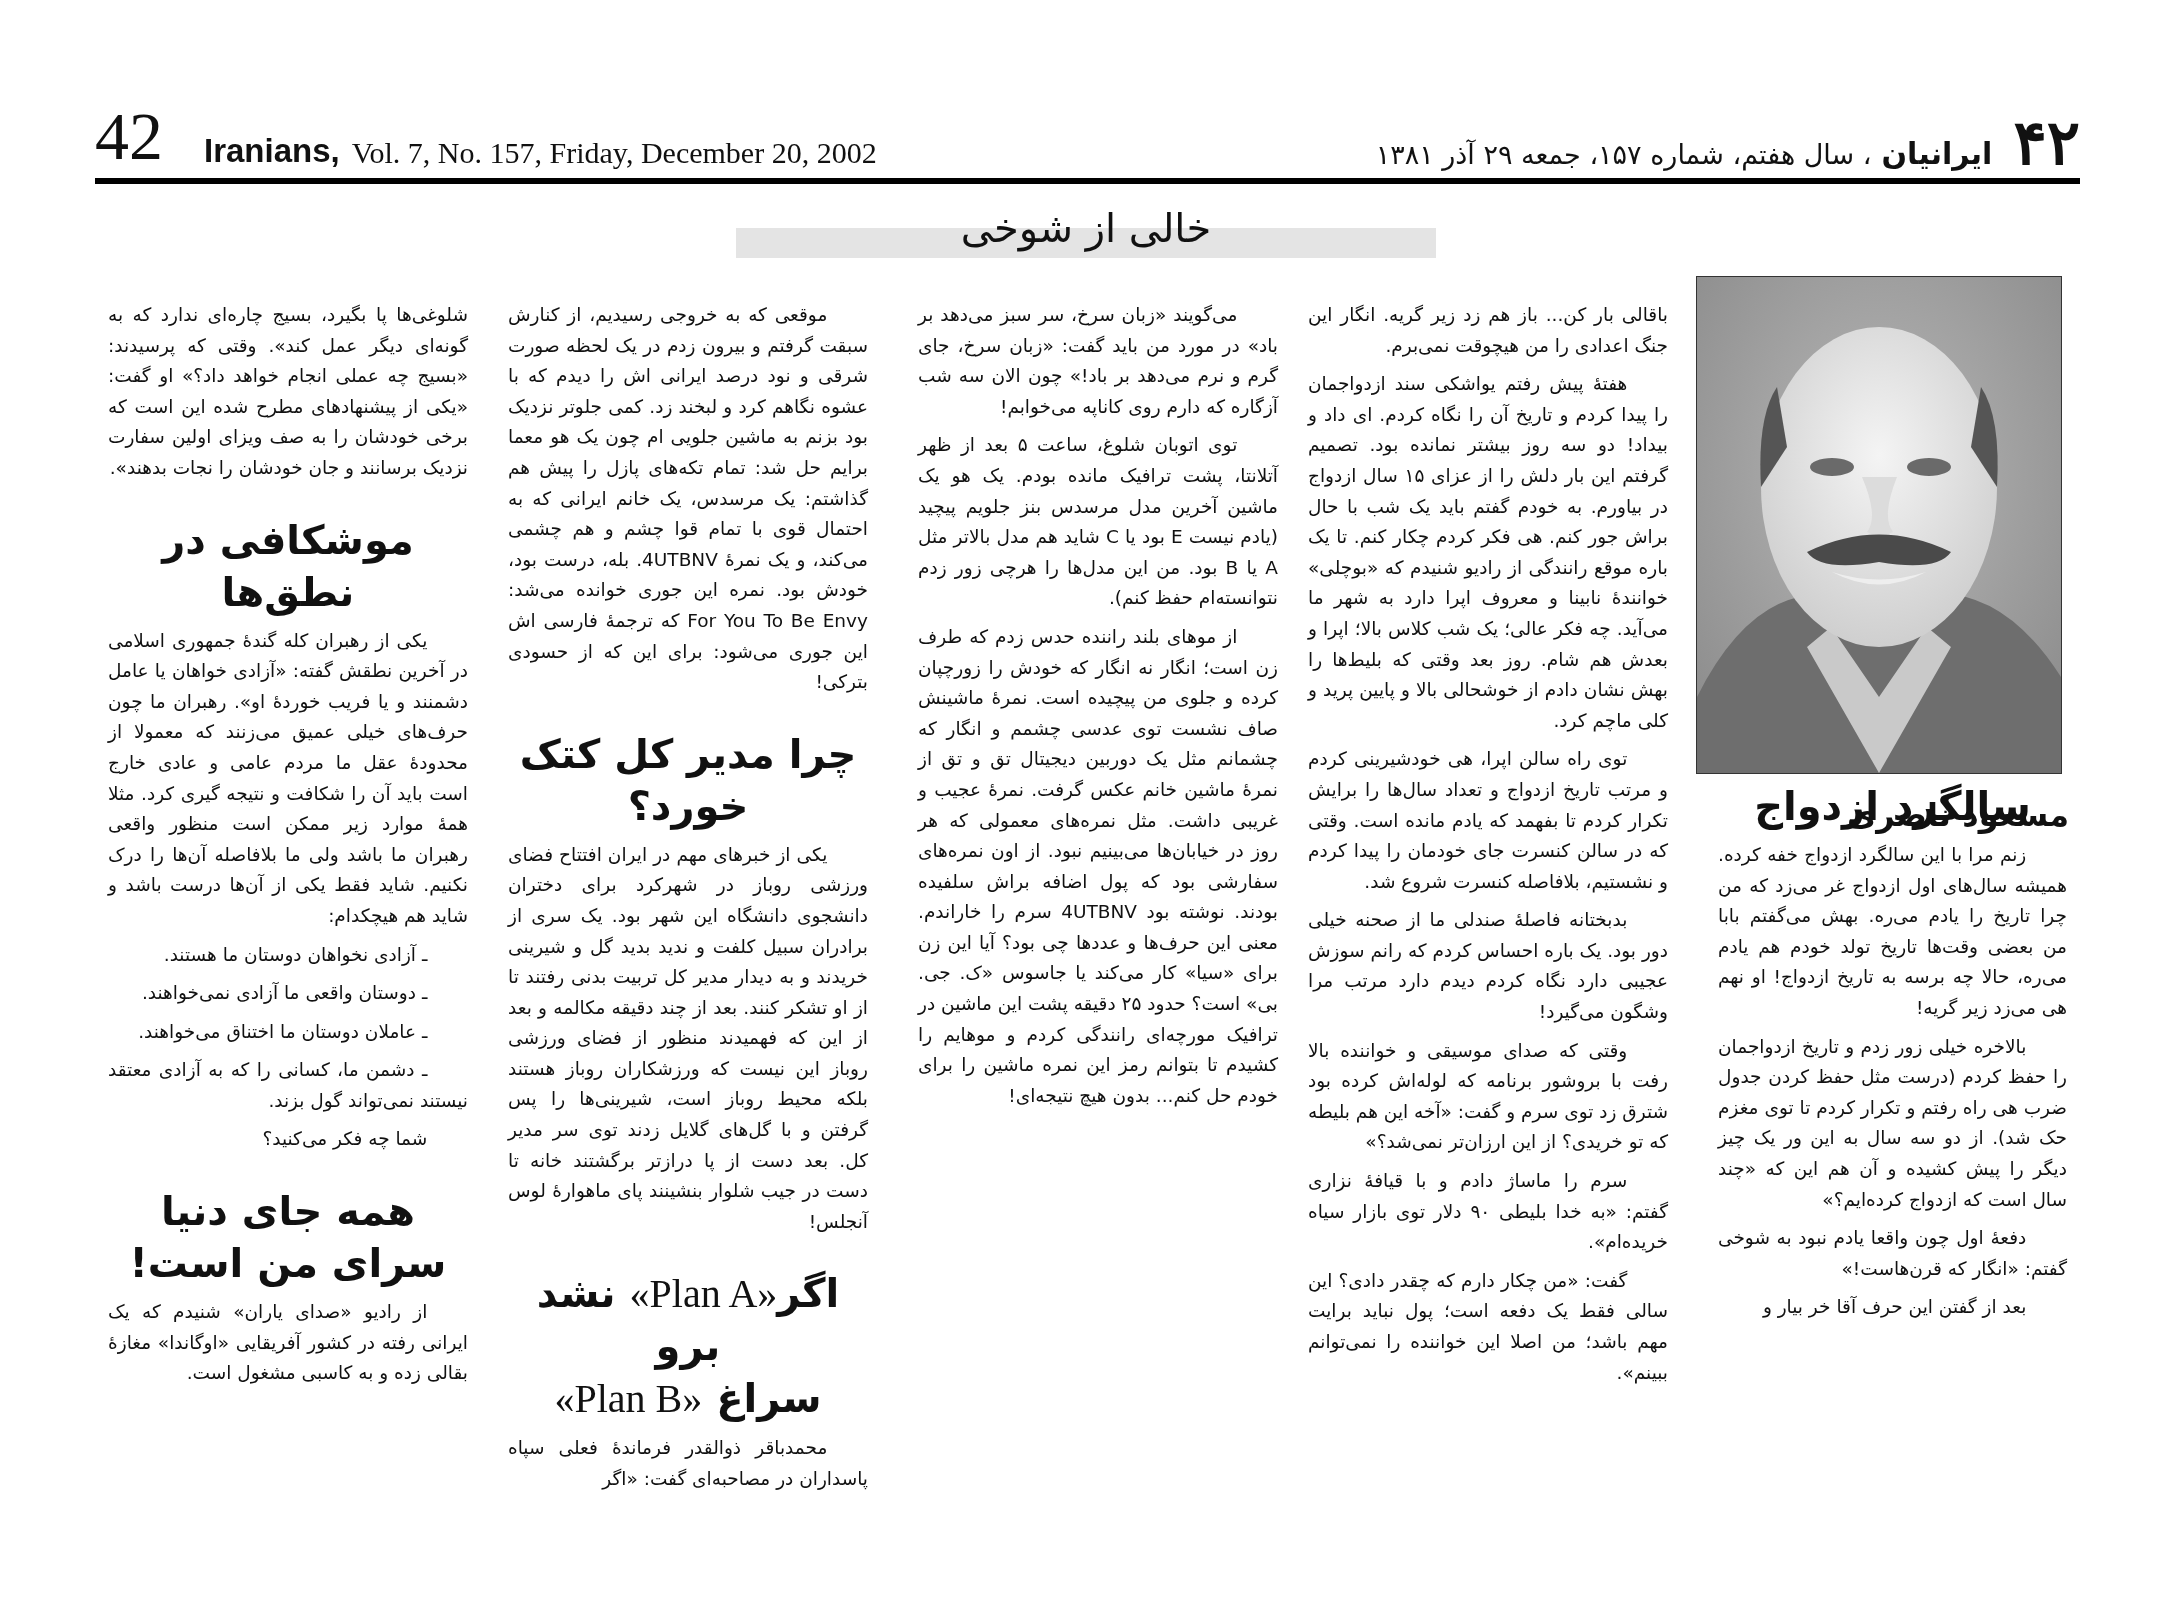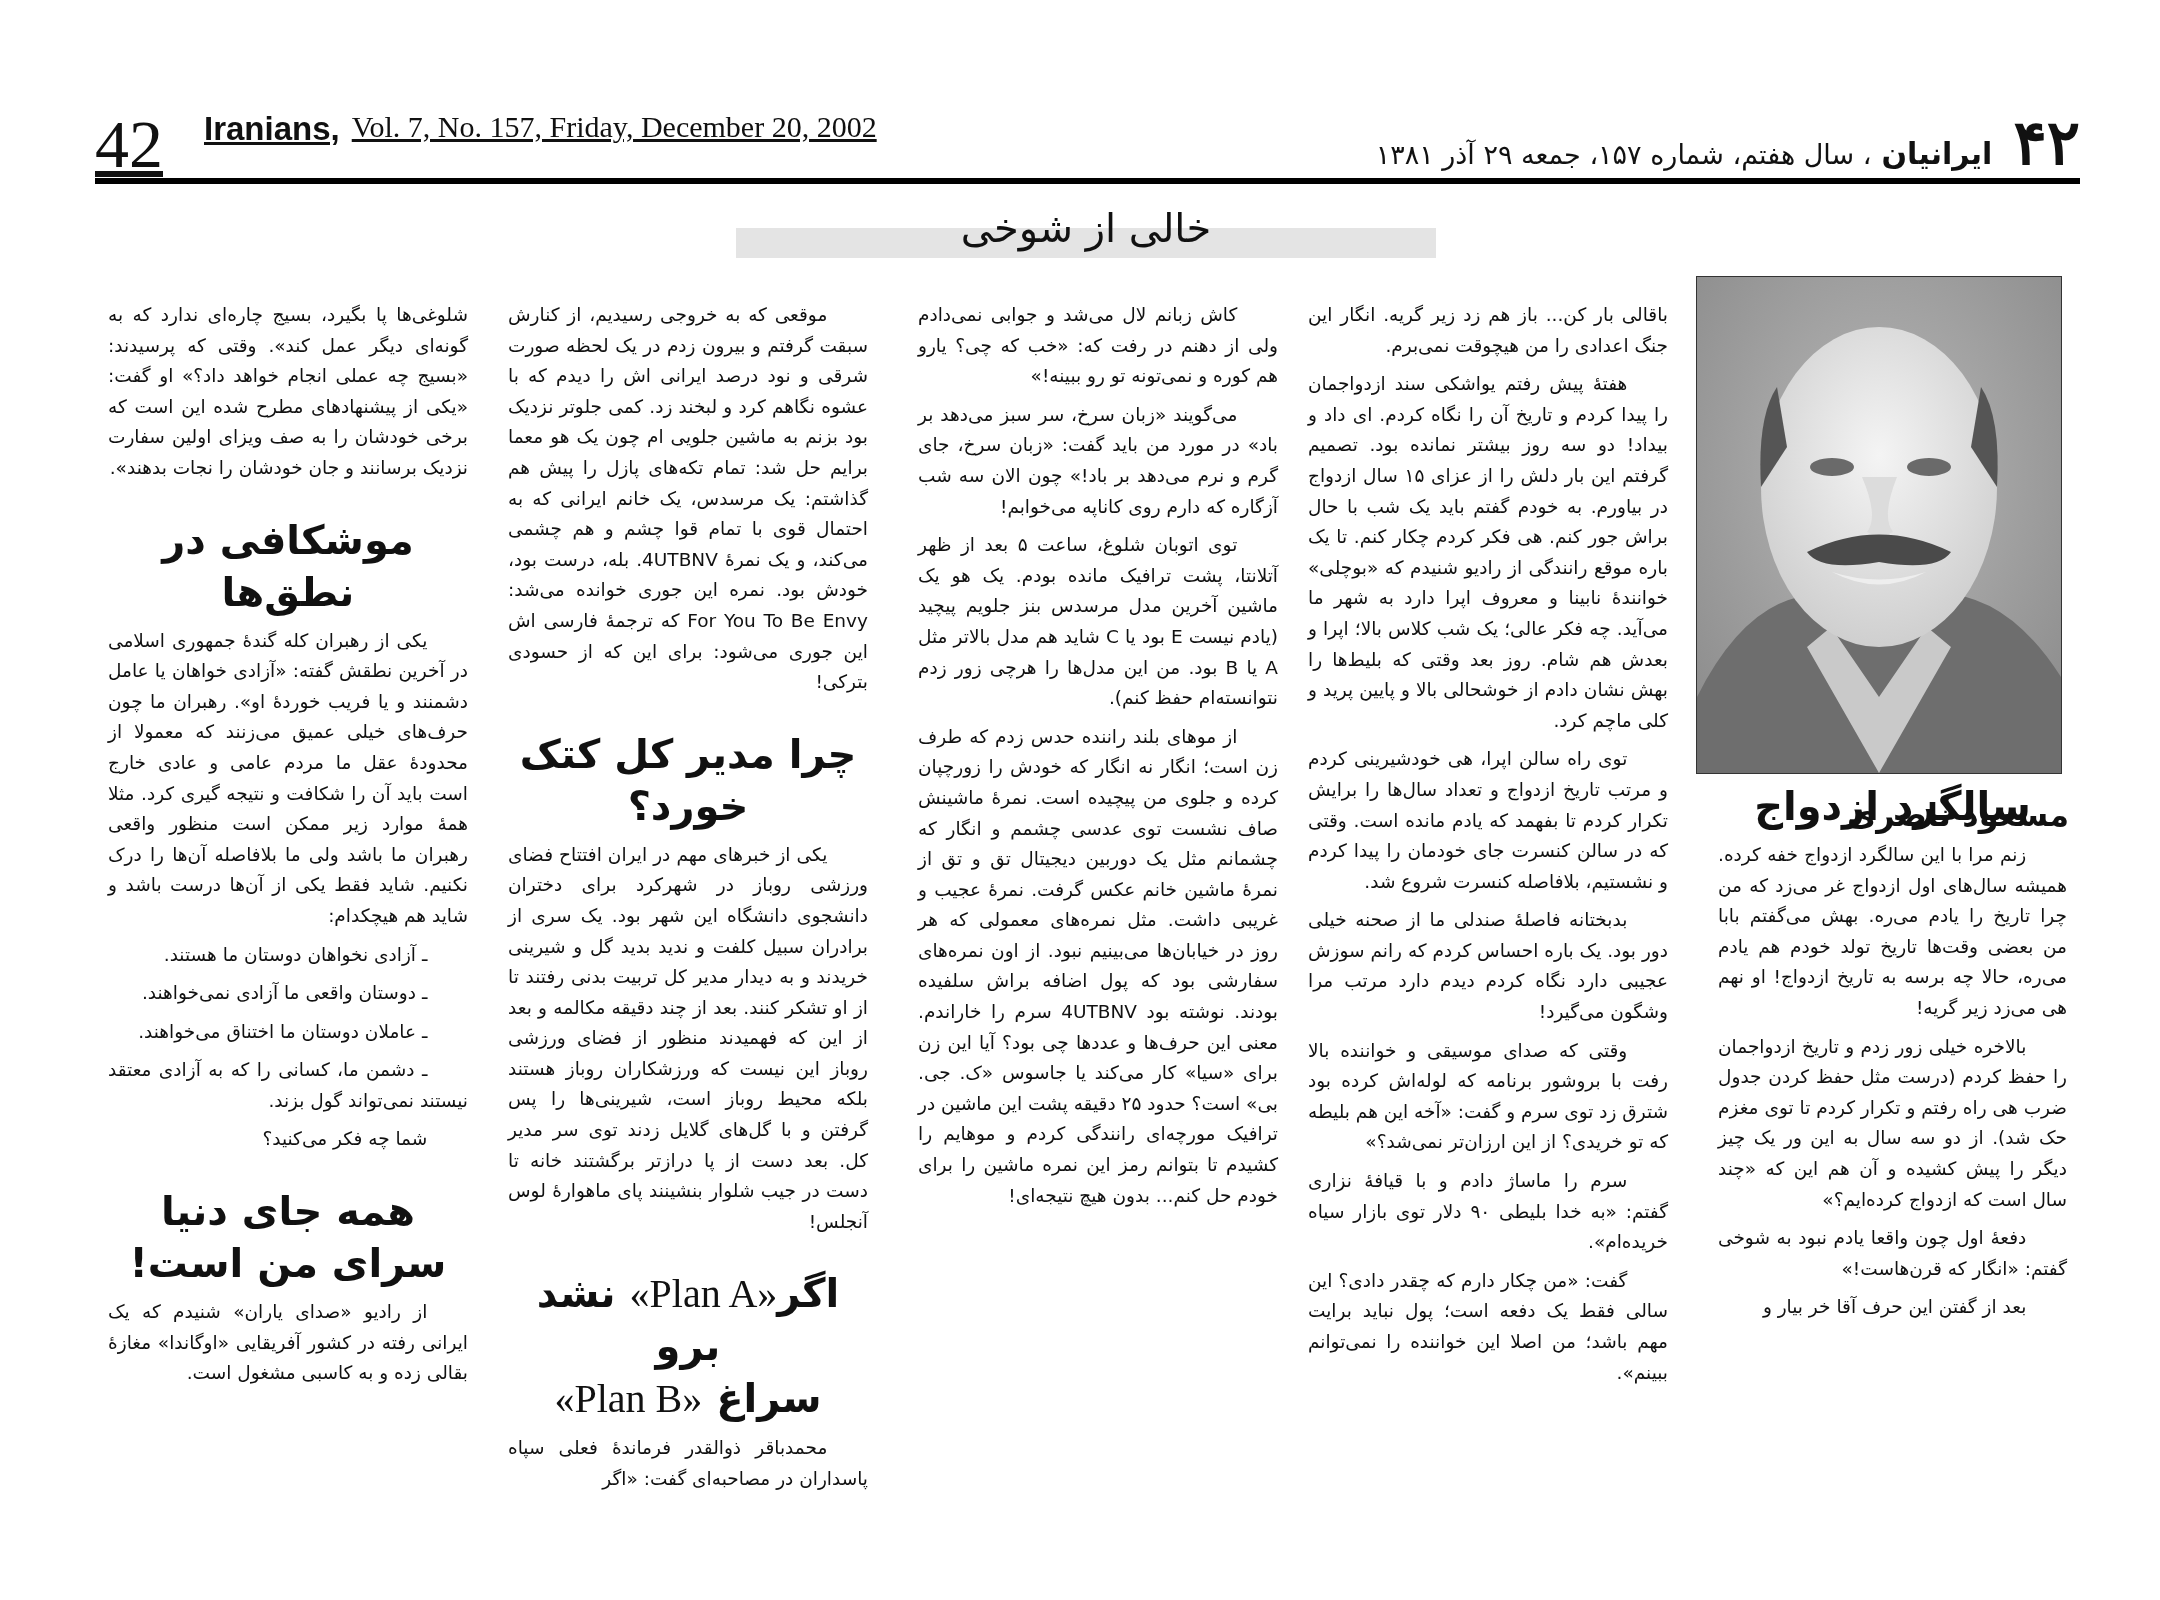--- a/index.html
+++ b/index.html
@@ -1,19 +1,19 @@
 <!DOCTYPE html>
 <html><head>
 <meta charset="utf-8">
 <style>
   html, body { margin:0; padding:0; background:#ffffff; }
   body { width:2160px; height:1600px; position:relative; overflow:hidden; color:#111; font-family:"DejaVu Sans", sans-serif; }
 
   .masthead { position:absolute; left:95px; top:110px; width:1985px; height:70px; }
-  .mast-left { position:absolute; left:0; bottom:2px; display:flex; align-items:flex-start; direction:ltr;text-decoration:underline; }
+  .mast-left { position:absolute; left:0; bottom:10px; display:flex; align-items:flex-end; direction:ltr; }
   .page-num-en { font-family:"Liberation Serif", serif; font-size:68px; line-height:1; margin-right:30px; }
   .pub-name-en { font-family:"Liberation Sans", sans-serif; font-weight:bold; font-size:33px; margin-right:12px;margin-left:11px; }
   .pub-info-en { font-family:"Liberation Serif", serif; font-size:30px; }
   .mast-right { position:absolute; right:0; bottom:6px; display:flex; align-items:baseline; direction:rtl; }
   .page-num-fa { font-family:Liberation Sans, sans-serif; font-weight:bold; font-size:62px; line-height:1; margin-left:21px; }
   .pub-name-fa { font-family:"DejaVu Sans", sans-serif; font-weight:bold; font-size:30px; margin-left:10px; }
   .pub-info-fa { font-family:"DejaVu Sans", sans-serif; font-size:27px; }
   .mast-rule { position:absolute; left:95px; top:178px; width:1985px; height:6px; background:#000; }
 
   .section-band { position:absolute; left:736px; top:228px; width:700px; height:30px; background:#e4e4e4; }
@@ -95,21 +95,20 @@
   <p class="noindent">باقالی بار کن... باز هم زد زیر گریه. انگار این جنگ اعدادی را من هیچوقت نمی‌برم.</p>
   <p>هفتهٔ پیش رفتم یواشکی سند ازدواجمان را پیدا کردم و تاریخ آن را نگاه کردم. ای داد و بیداد! دو سه روز بیشتر نمانده بود. تصمیم گرفتم این بار دلش را از عزای ۱۵ سال ازدواج در بیاورم. به خودم گفتم باید یک شب با حال براش جور کنم. هی فکر کردم چکار کنم. تا یک باره موقع رانندگی از رادیو شنیدم که «بوچلی» خوانندهٔ نابینا و معروف اپرا دارد به شهر ما می‌آید. چه فکر عالی؛ یک شب کلاس بالا؛ اپرا و بعدش هم شام. روز بعد وقتی که بلیط‌ها را بهش نشان دادم از خوشحالی بالا و پایین پرید و کلی ماچم کرد.</p>
   <p>توی راه سالن اپرا، هی خودشیرینی کردم و مرتب تاریخ ازدواج و تعداد سال‌ها را برایش تکرار کردم تا بفهمد که یادم مانده است. وقتی که در سالن کنسرت جای خودمان را پیدا کردم و نشستیم، بلافاصله کنسرت شروع شد.</p>
   <p>بدبختانه فاصلهٔ صندلی ما از صحنه خیلی دور بود. یک باره احساس کردم که رانم سوزش عجیبی دارد نگاه کردم دیدم دارد مرتب مرا وشگون می‌گیرد!</p>
   <p>وقتی که صدای موسیقی و خواننده بالا رفت با بروشور برنامه که لوله‌اش کرده بود شترق زد توی سرم و گفت: «آخه این هم بلیطه که تو خریدی؟ از این ارزان‌تر نمی‌شد؟»</p>
   <p>سرم را ماساژ دادم و با قیافهٔ نزاری گفتم: «به خدا بلیطی ۹۰ دلار توی بازار سیاه خریده‌ام».</p>
   <p>گفت: «من چکار دارم که چقدر دادی؟ این سالی فقط یک دفعه است؛ پول نباید برایت مهم باشد؛ من اصلا این خواننده را نمی‌توانم ببینم».</p>
 </div>
 
 <div class="col" id="col3">
-  <p>کاش زبانم لال می‌شد و جوابی نمی‌دادم ولی از دهنم در رفت که: «خب که چی؟ یارو هم کوره و نمی‌تونه تو رو ببینه!»</p>
   <p>می‌گویند «زبان سرخ، سر سبز می‌دهد بر باد» در مورد من باید گفت: «زبان سرخ، جای گرم و نرم می‌دهد بر باد!» چون الان سه شب آزگاره که دارم روی کاناپه می‌خوابم!</p>
   <p>توی اتوبان شلوغ، ساعت ۵ بعد از ظهر آتلانتا، پشت ترافیک مانده بودم. یک هو یک ماشین آخرین مدل مرسدس بنز جلویم پیچید (یادم نیست E بود یا C شاید هم مدل بالاتر مثل A یا B بود. من این مدل‌ها را هرچی زور زدم نتوانسته‌ام حفظ کنم).</p>
   <p>از موهای بلند راننده حدس زدم که طرف زن است؛ انگار نه انگار که خودش را زورچپان کرده و جلوی من پیچیده است. نمرهٔ ماشینش صاف نشست توی عدسی چشمم و انگار که چشمانم مثل یک دوربین دیجیتال تق و تق از نمرهٔ ماشین خانم عکس گرفت. نمرهٔ عجیب و غریبی داشت. مثل نمره‌های معمولی که هر روز در خیابان‌ها می‌بینیم نبود. از اون نمره‌های سفارشی بود که پول اضافه براش سلفیده بودند. نوشته بود 4UTBNV سرم را خاراندم. معنی این حرف‌ها و عددها چی بود؟ آیا این زن برای «سیا» کار می‌کند یا جاسوس «ک. جی. بی» است؟ حدود ۲۵ دقیقه پشت این ماشین در ترافیک مورچه‌ای رانندگی کردم و موهایم را کشیدم تا بتوانم رمز این نمره ماشین را برای خودم حل کنم... بدون هیچ نتیجه‌ای!</p>
 </div>
 
 <div class="col" id="col4">
   <p>موقعی که به خروجی رسیدیم، از کنارش سبقت گرفتم و بیرون زدم در یک لحظه صورت شرقی و نود درصد ایرانی اش را دیدم که با عشوه نگاهم کرد و لبخند زد. کمی جلوتر نزدیک بود بزنم به ماشین جلویی ام چون یک هو معما برایم حل شد: تمام تکه‌های پازل را پیش هم گذاشتم: یک مرسدس، یک خانم ایرانی که به احتمال قوی با تمام قوا چشم و هم چشمی می‌کند، و یک نمرهٔ 4UTBNV. بله، درست بود، خودش بود. نمره این جوری خوانده می‌شد: For You To Be Envy که ترجمهٔ فارسی اش این جوری می‌شود: برای این که از حسودی بترکی!</p>
   <h2>چرا مدیر کل کتک خورد؟</h2>
   <p>یکی از خبرهای مهم در ایران افتتاح فضای ورزشی روباز در شهرکرد برای دختران دانشجوی دانشگاه این شهر بود. یک سری از برادران سبیل کلفت و ندید بدید گل و شیرینی خریدند و به دیدار مدیر کل تربیت بدنی رفتند تا از او تشکر کنند. بعد از چند دقیقه مکالمه و بعد از این که فهمیدند منظور از فضای ورزشی روباز این نیست که ورزشکاران روباز هستند بلکه محیط روباز است، شیرینی‌ها را پس گرفتن و با گل‌های گلایل زدند توی سر مدیر کل. بعد دست از پا درازتر برگشتند خانه تا دست در جیب شلوار بنشینند پای ماهوارهٔ لوس آنجلس!</p>
   <h2>

